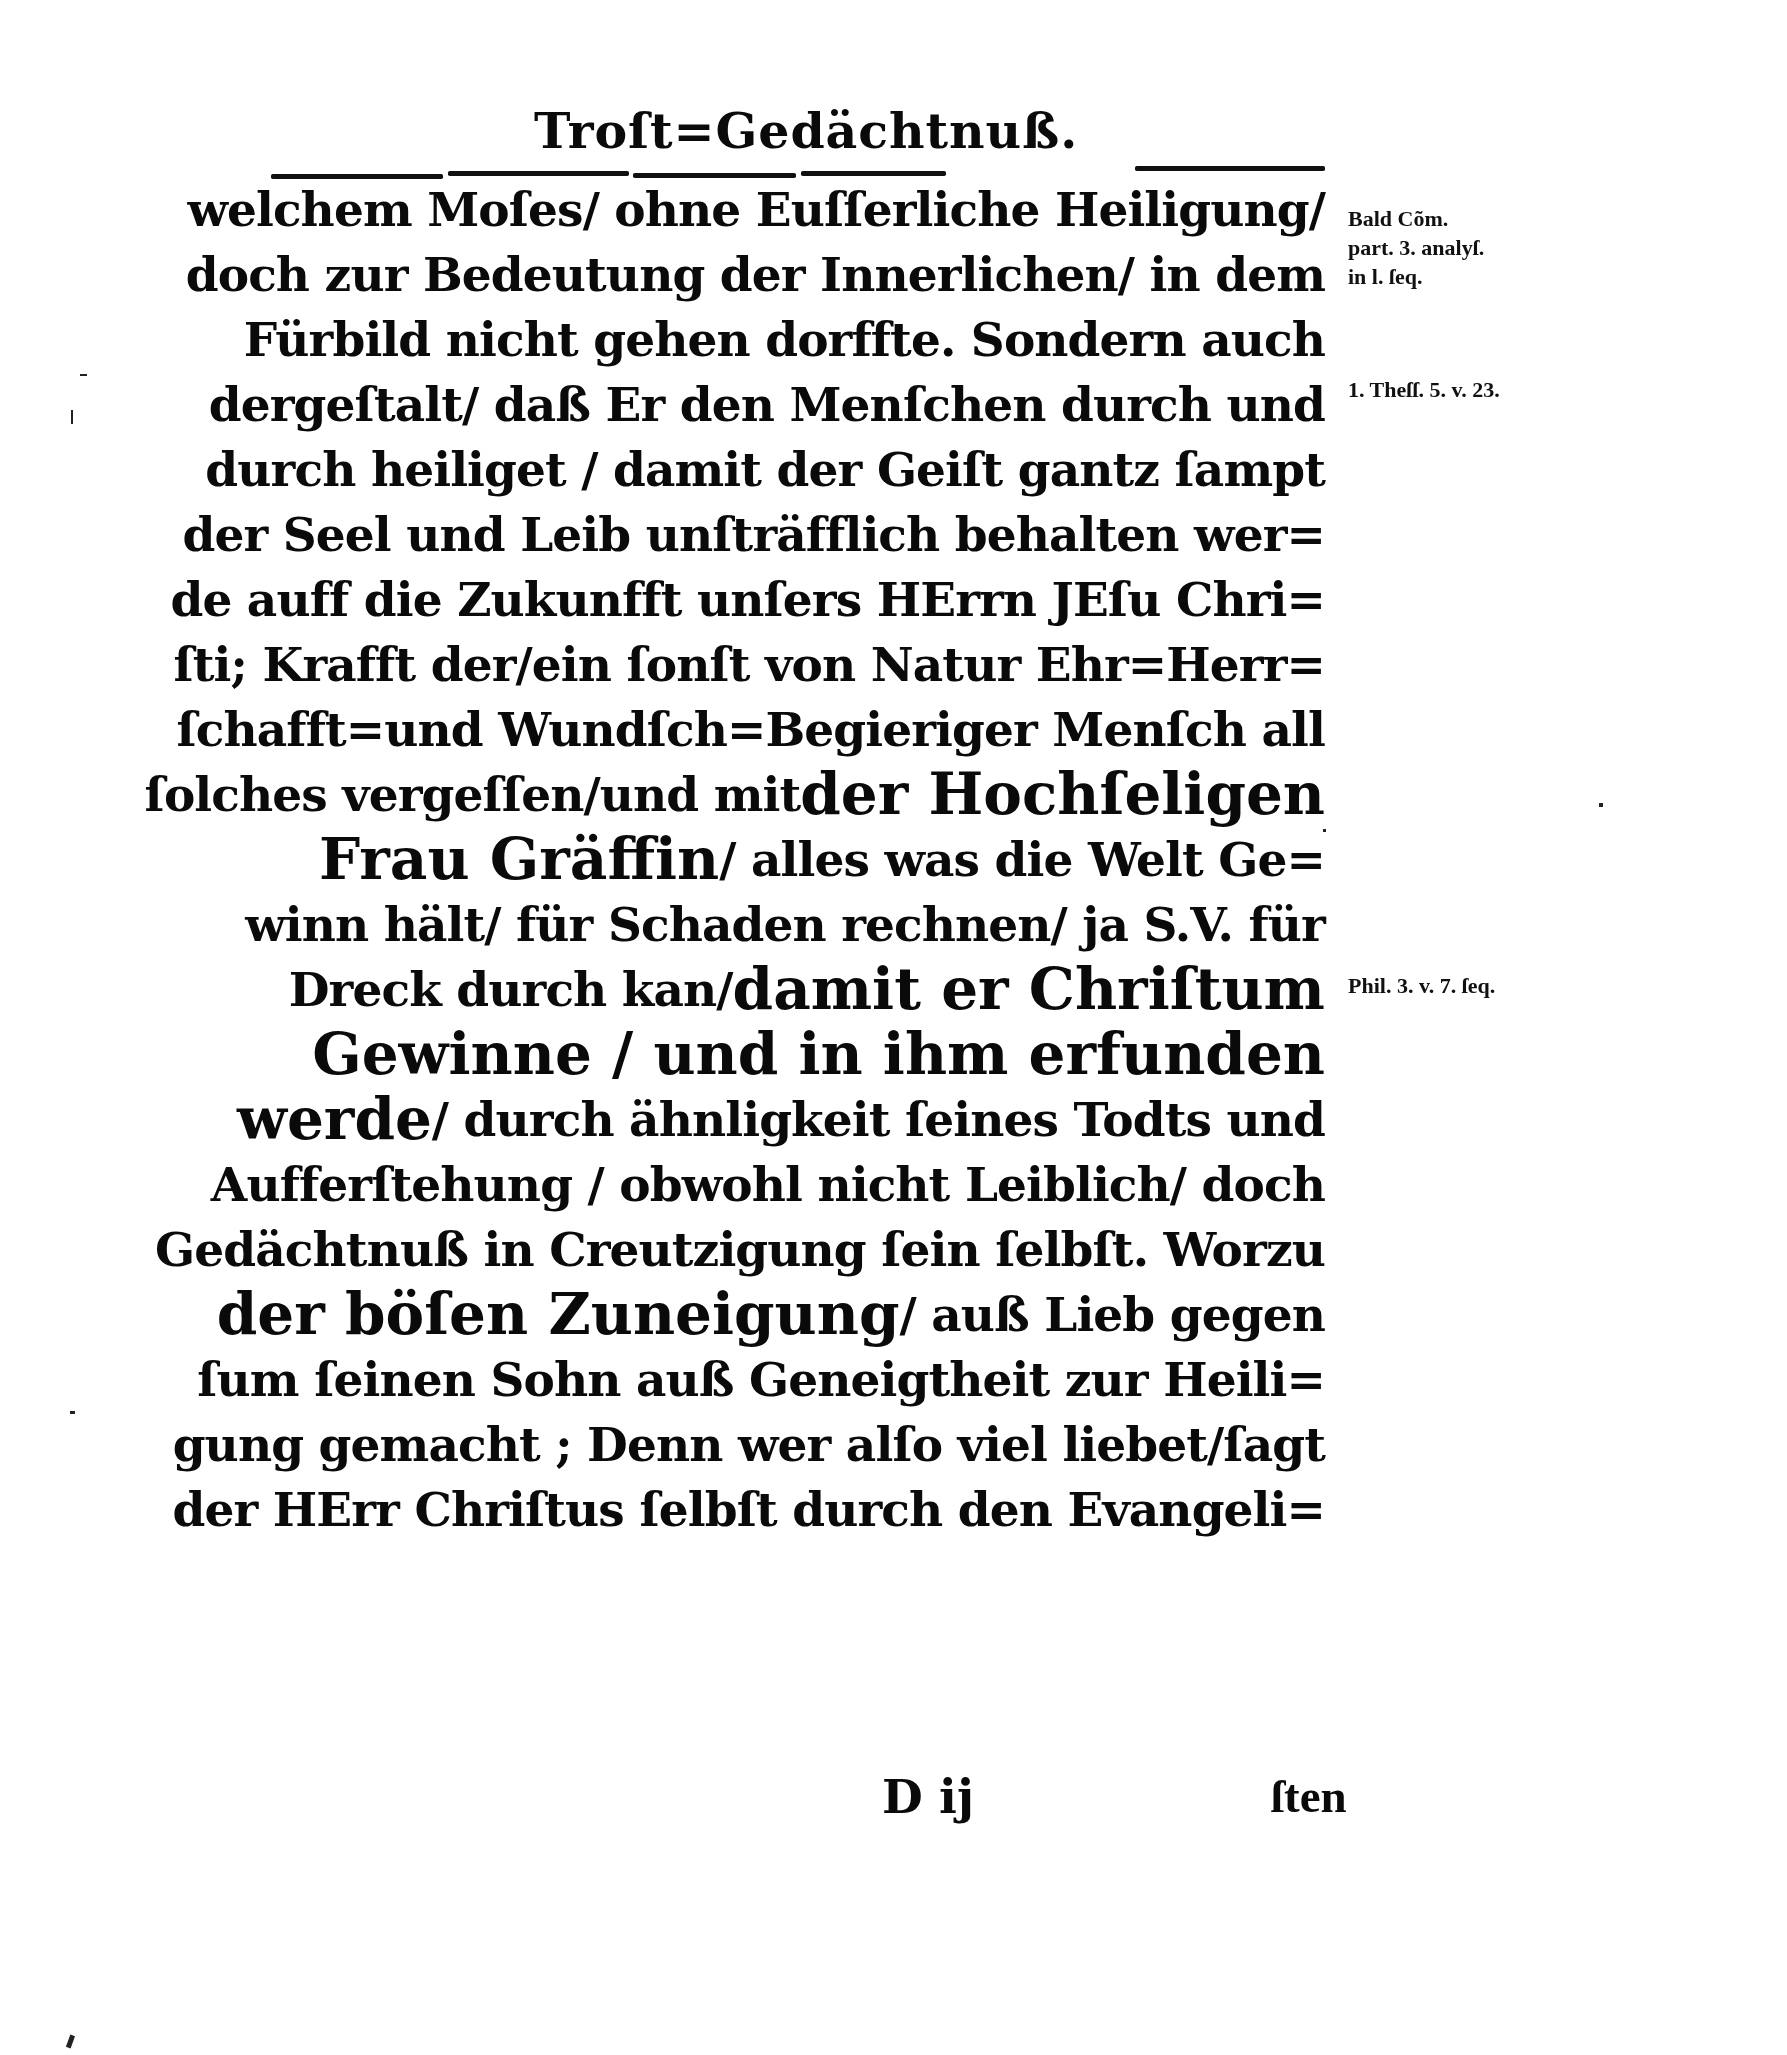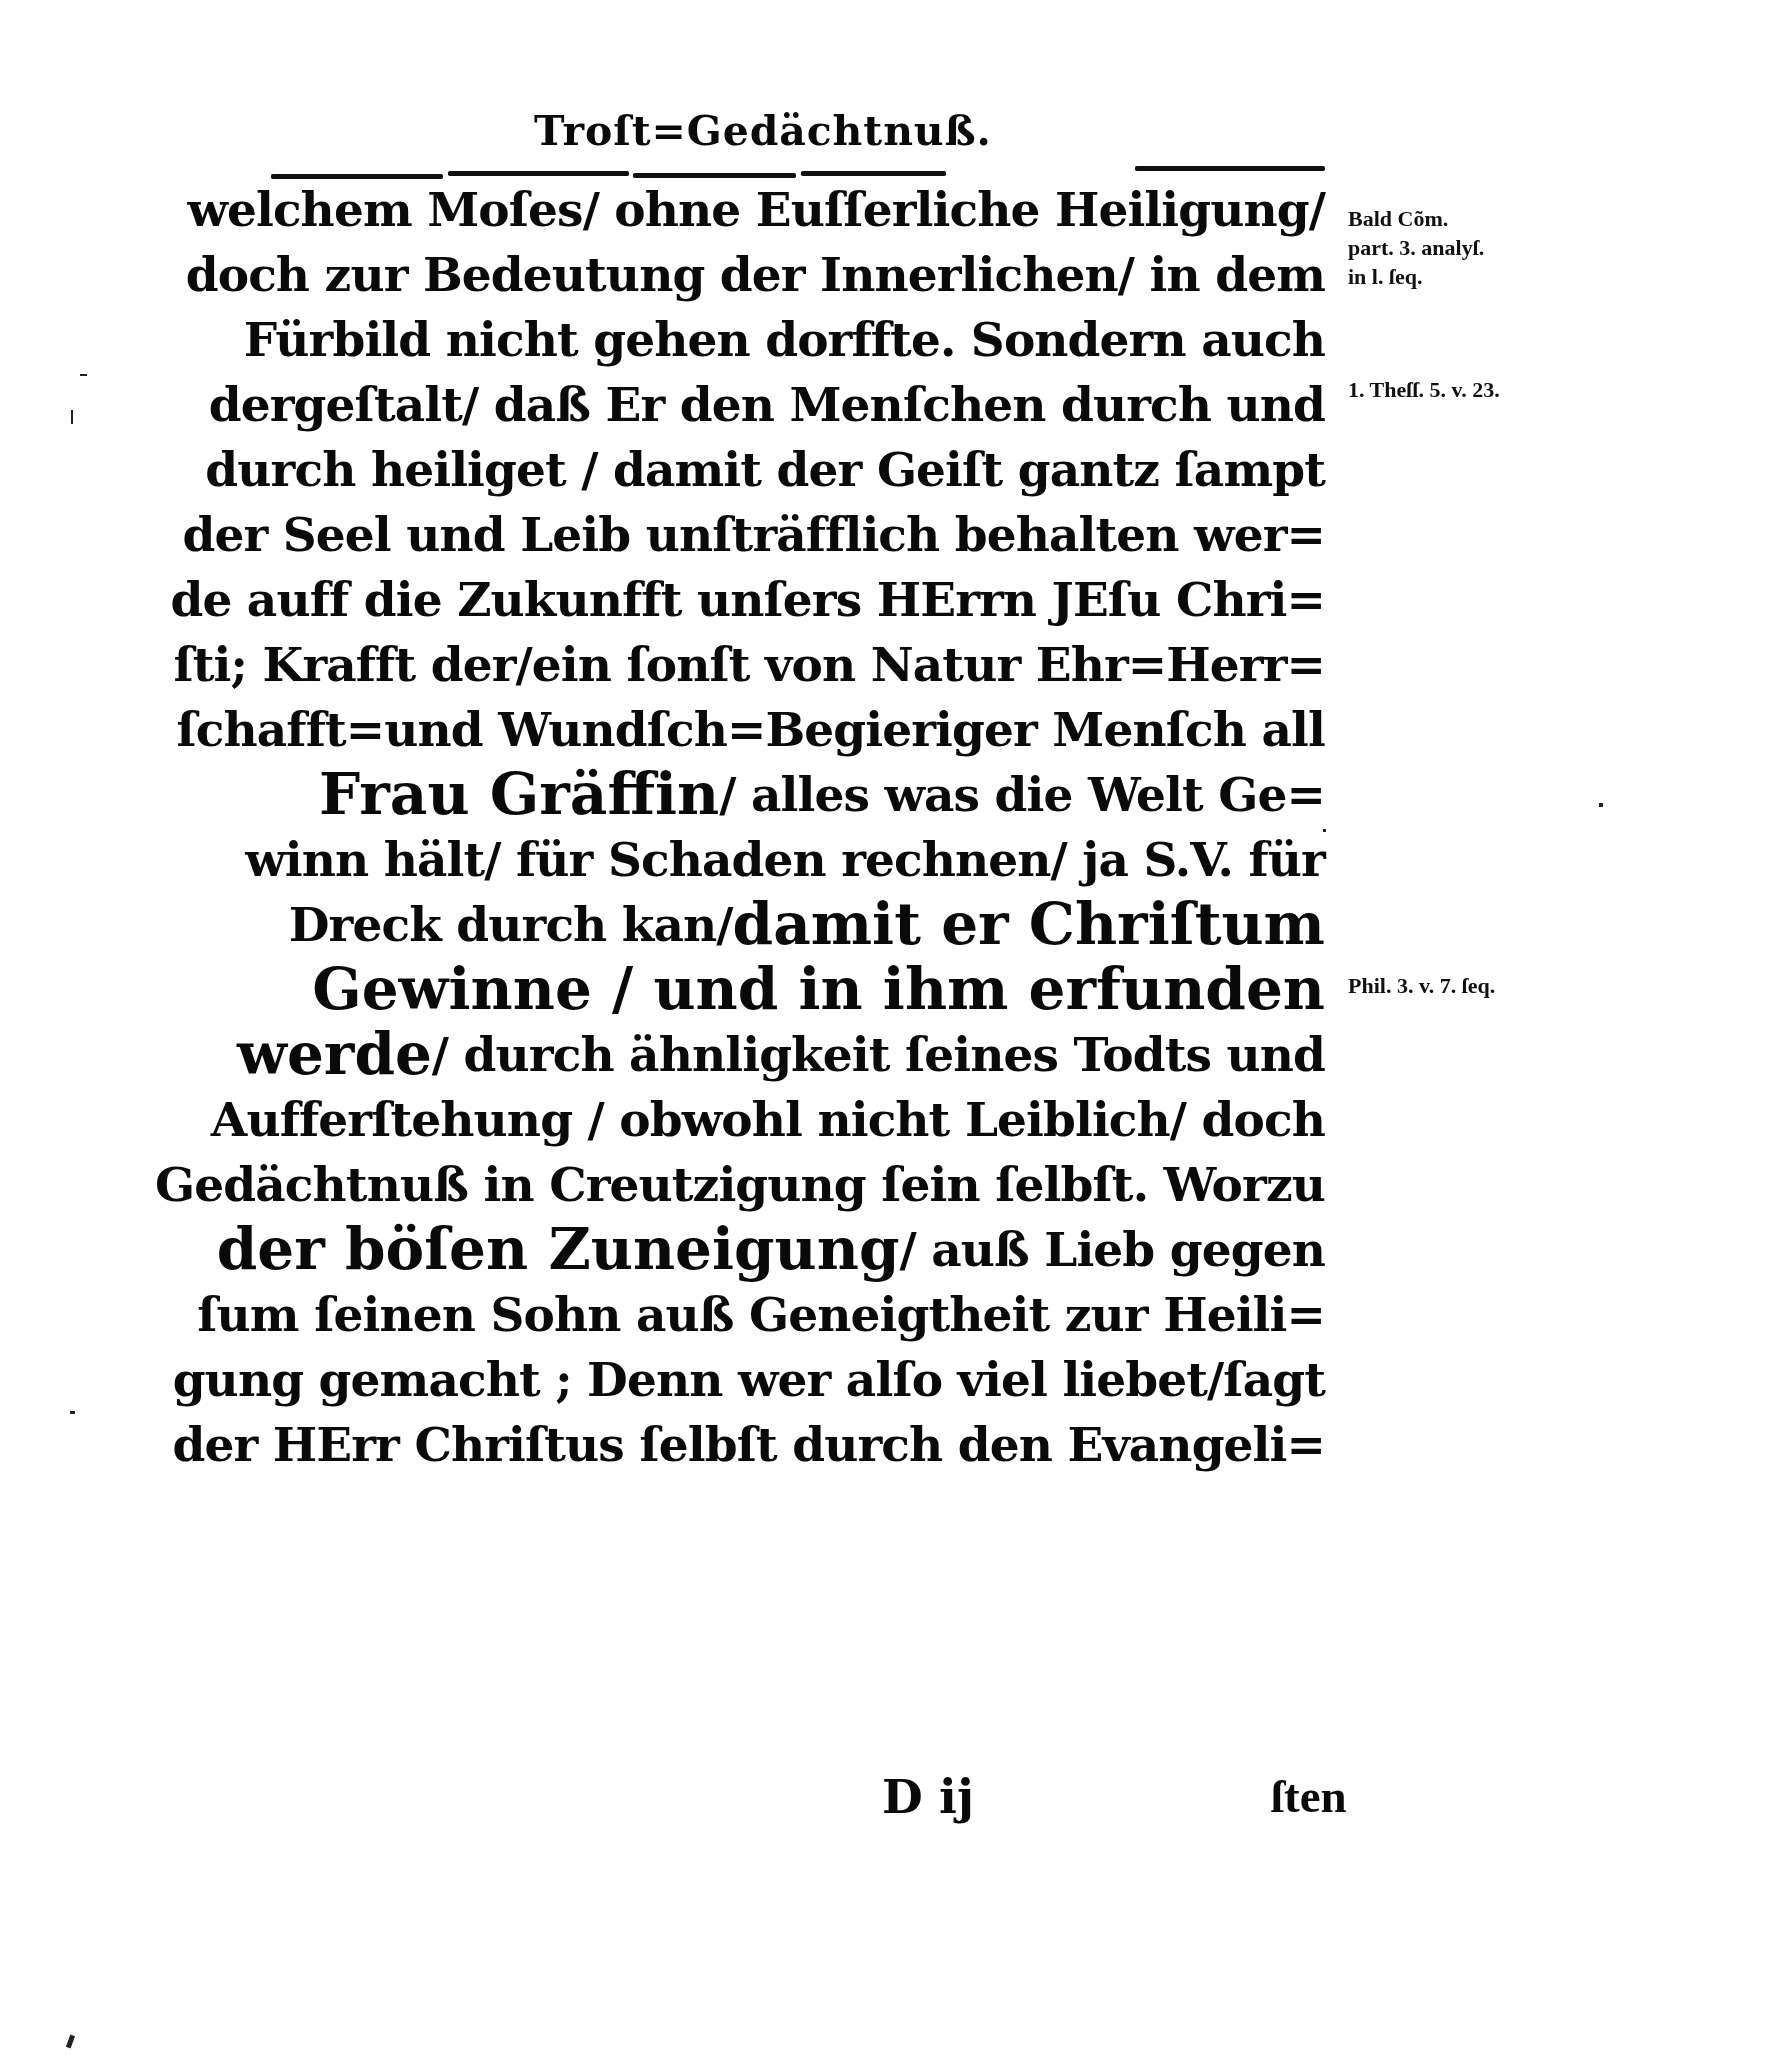--- a/index.html
+++ b/index.html
@@ -1,20 +1,20 @@
 <!DOCTYPE html>
 <html style="font-size:14.5px"><head>
 <meta charset="utf-8">
 <style>
   html, body { margin:0; padding:0; background:#ffffff; }
   body { width:1788px; height:2055px; position:relative; overflow:hidden;
          font-family:"DejaVu Serif", serif; color:#0a0a0a; }
   .page { position:absolute; left:0; top:0; width:1788px; height:2055px; }
   .running-head { position:absolute; left:534px; top:100px; width:543px; height:63px;
-                  font-family:"DejaVu Serif", serif; font-weight:bold; font-size:41px;
+                  font-family:"DejaVu Serif", serif; font-weight:bold; font-size:49px;
                   letter-spacing:0.9px; line-height:63px; white-space:nowrap; }
   .rule { position:absolute; height:4.5px; background:#111; border-radius:1.8px; }
   .text-block { position:absolute; left:267px; top:177px; width:1058px; }
   .line { height:65px; line-height:65px; font-size:47px; white-space:nowrap;
           display:flex; justify-content:flex-end; font-weight:bold;
           font-family:"DejaVu Serif", serif; letter-spacing:-0.9px; }
   .line .seg { display:inline-block; }
   .big { font-size:58px; letter-spacing:0px; }
   .margin-note { position:absolute; font-family:"Liberation Serif", serif;
                  font-size:22px; line-height:29px; color:#111; font-weight:bold; white-space:nowrap; }
@@ -57,20 +57,24 @@
         <span class="seg">der Seel und Leib unſträfflich behalten wer=</span>
       </div>
     <div class="line">
         <span class="seg">de auff die Zukunfft unſers HErrn JEſu Chri=</span>
       </div>
     <div class="line">
         <span class="seg">ſti; Krafft der/ein ſonſt von Natur Ehr=Herr=</span>
       </div>
     <div class="line">
         <span class="seg">ſchafft=und Wundſch=Begieriger Menſch all</span>
+      </div>
+    <div class="line">
+        <span class="seg">ſolches vergeſſen/und mit </span>
+        <span class="seg big">der Hochſeligen</span>
       </div>
     <div class="line">
         <span class="seg big">Frau Gräffin</span>
         <span class="seg"> / alles was die Welt Ge=</span>
       </div>
     <div class="line">
         <span class="seg">winn hält/ für Schaden rechnen/ ja  S.V.  für</span>
       </div>
     <div class="line">
         <span class="seg">Dreck durch kan/ </span>

